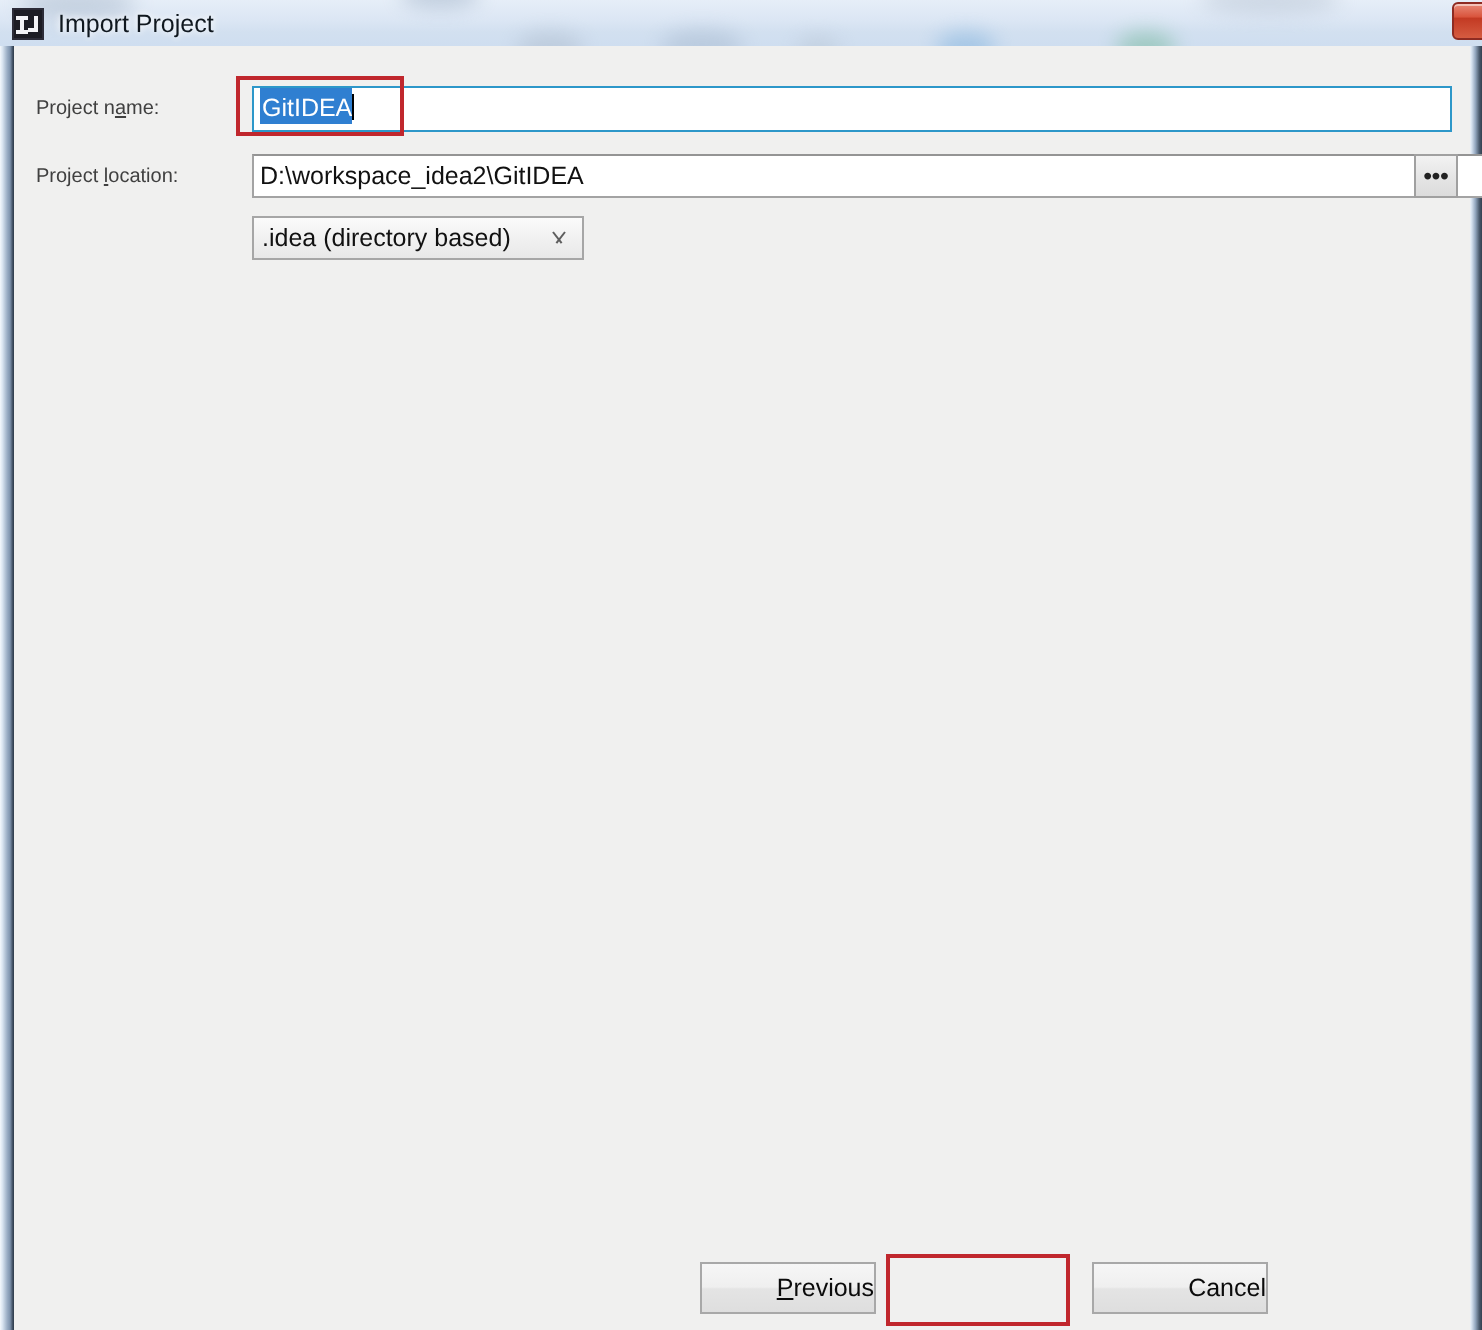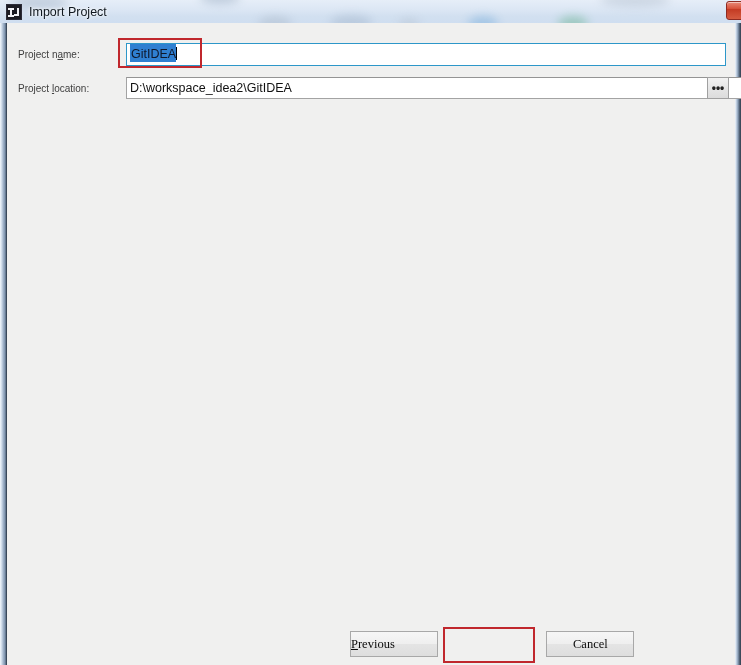--- a/index.html
+++ b/index.html
@@ -185,21 +185,21 @@
   #project-name-input {
     left: 119px;
     top: 0px;
     width: 600px;
     height: 23px;
     border: 1px solid #2d97c9;
     line-height: 21px;
   }
   #project-name-value {
     background: #2f7fd1;
-    color: #0f172a;
+    color: #ffffff;
     padding: 11px 0 1px 1px;
   }
   #name-caret {
     display: inline-block;
     width: 1px;
     height: 13px;
     background: #000000;
     vertical-align: -2px;
     margin-left: 0px;
   }
@@ -308,24 +308,23 @@
     position: absolute;
     top: 0;
     height: 26px;
     box-sizing: border-box;
     background: linear-gradient(to bottom, #f6f6f6 0%, #efefef 48%, #e4e4e4 52%, #dedede 100%);
     border: 1px solid #a8a8a8;
     color: #0b0b0b;
     font-size: 12.5px;
     display: flex;
     align-items: center;
-    justify-content: flex-start;
+    justify-content: flex-end;
     cursor: pointer;
     user-select: none;
-    font-family: Liberation Serif, serif;
   }
   #btn-previous { left: 343px; width: 88px; }
   #btn-next {
     left: 446px;
     width: 86px;
     border: 2px solid #2d7ec0;
     background: linear-gradient(to bottom, #f7f7f7 0%, #efefef 48%, #e4e4e4 52%, #dedede 100%);
   }
   #btn-cancel { left: 539px; width: 88px; padding-left: 26px; }
   #btn-help   { left: 635px; width: 88px; }
@@ -394,20 +393,24 @@
         </div>
         <div class="text-input" id="project-location-input">
           <span>D:\workspace_idea2\GitIDEA</span>
         </div>
         <div id="browse-button">
           <span class="dots">•••</span>
         </div>
       </div>
 
       <div class="form-row" style="top:85px;">
+        <div id="project-format-combo">
+          <span id="project-format-value">.idea (directory based)</span>
+          <span class="chevron-down"></span>
+        </div>
       </div>
 
     </div>
 
     <div id="button-bar">
 
       <div class="dlg-button" id="btn-previous">
         <span><span class="mn">P</span><span>revious</span></span>
       </div>
 

